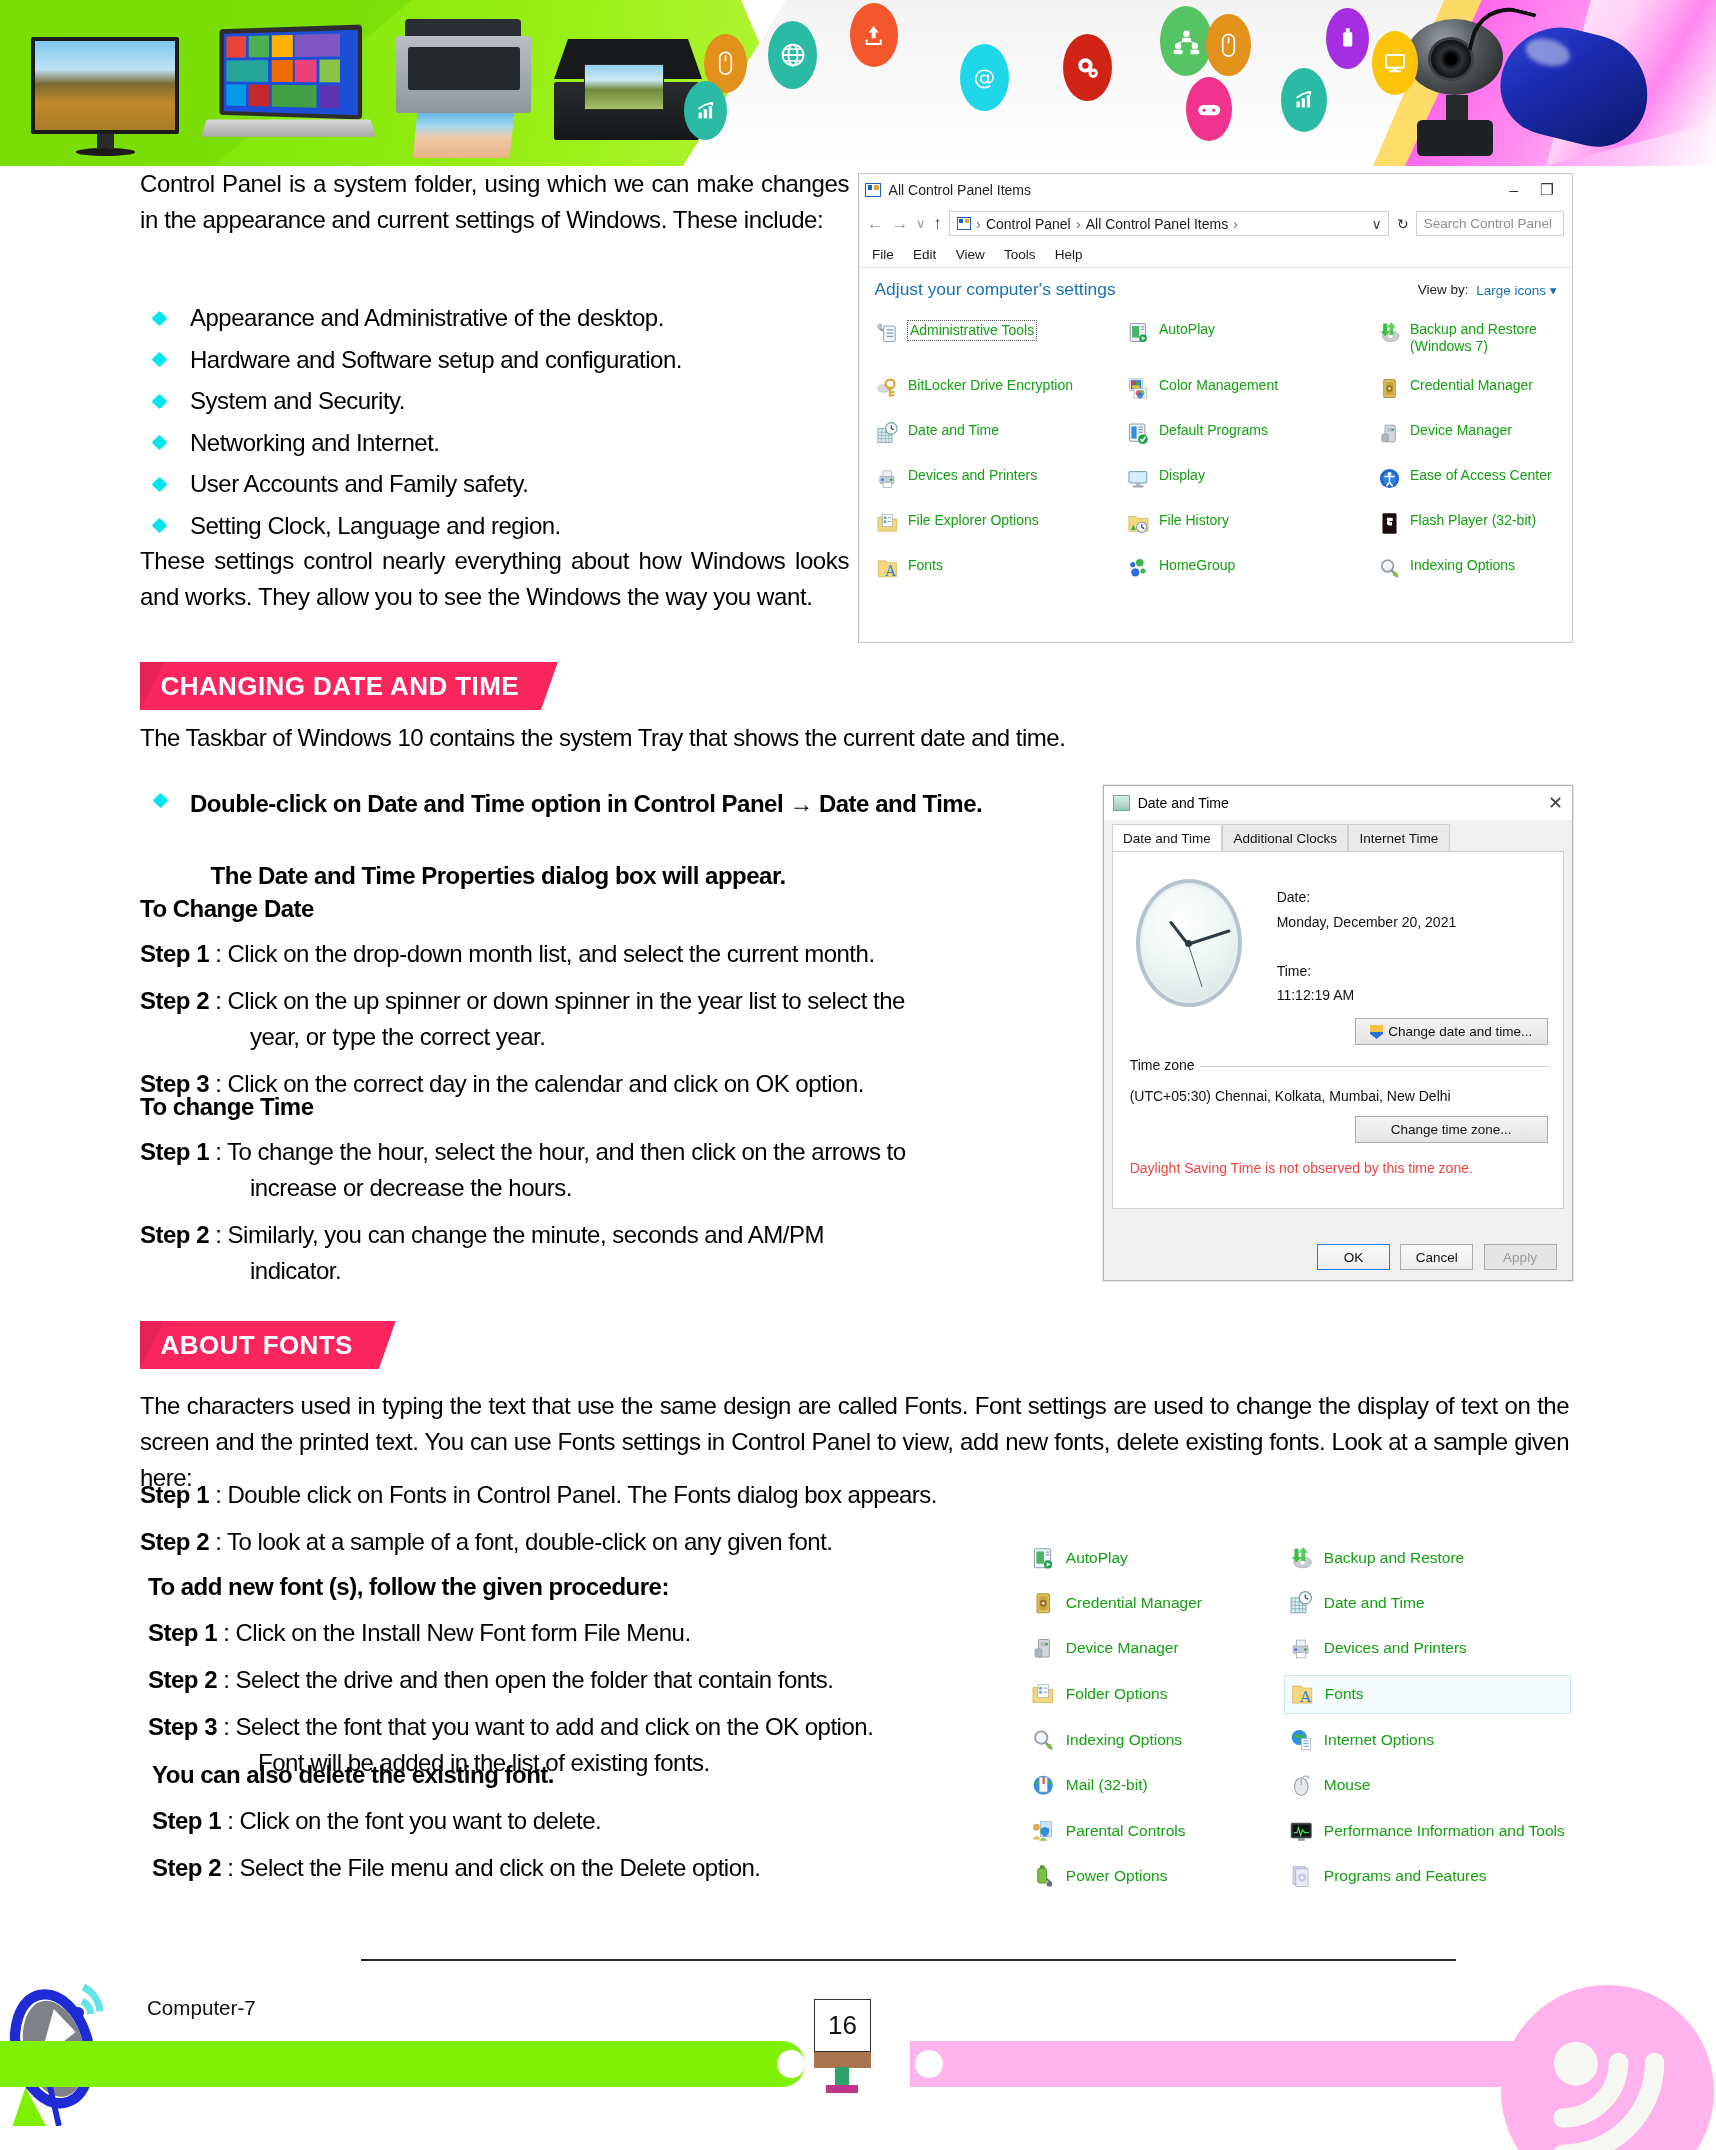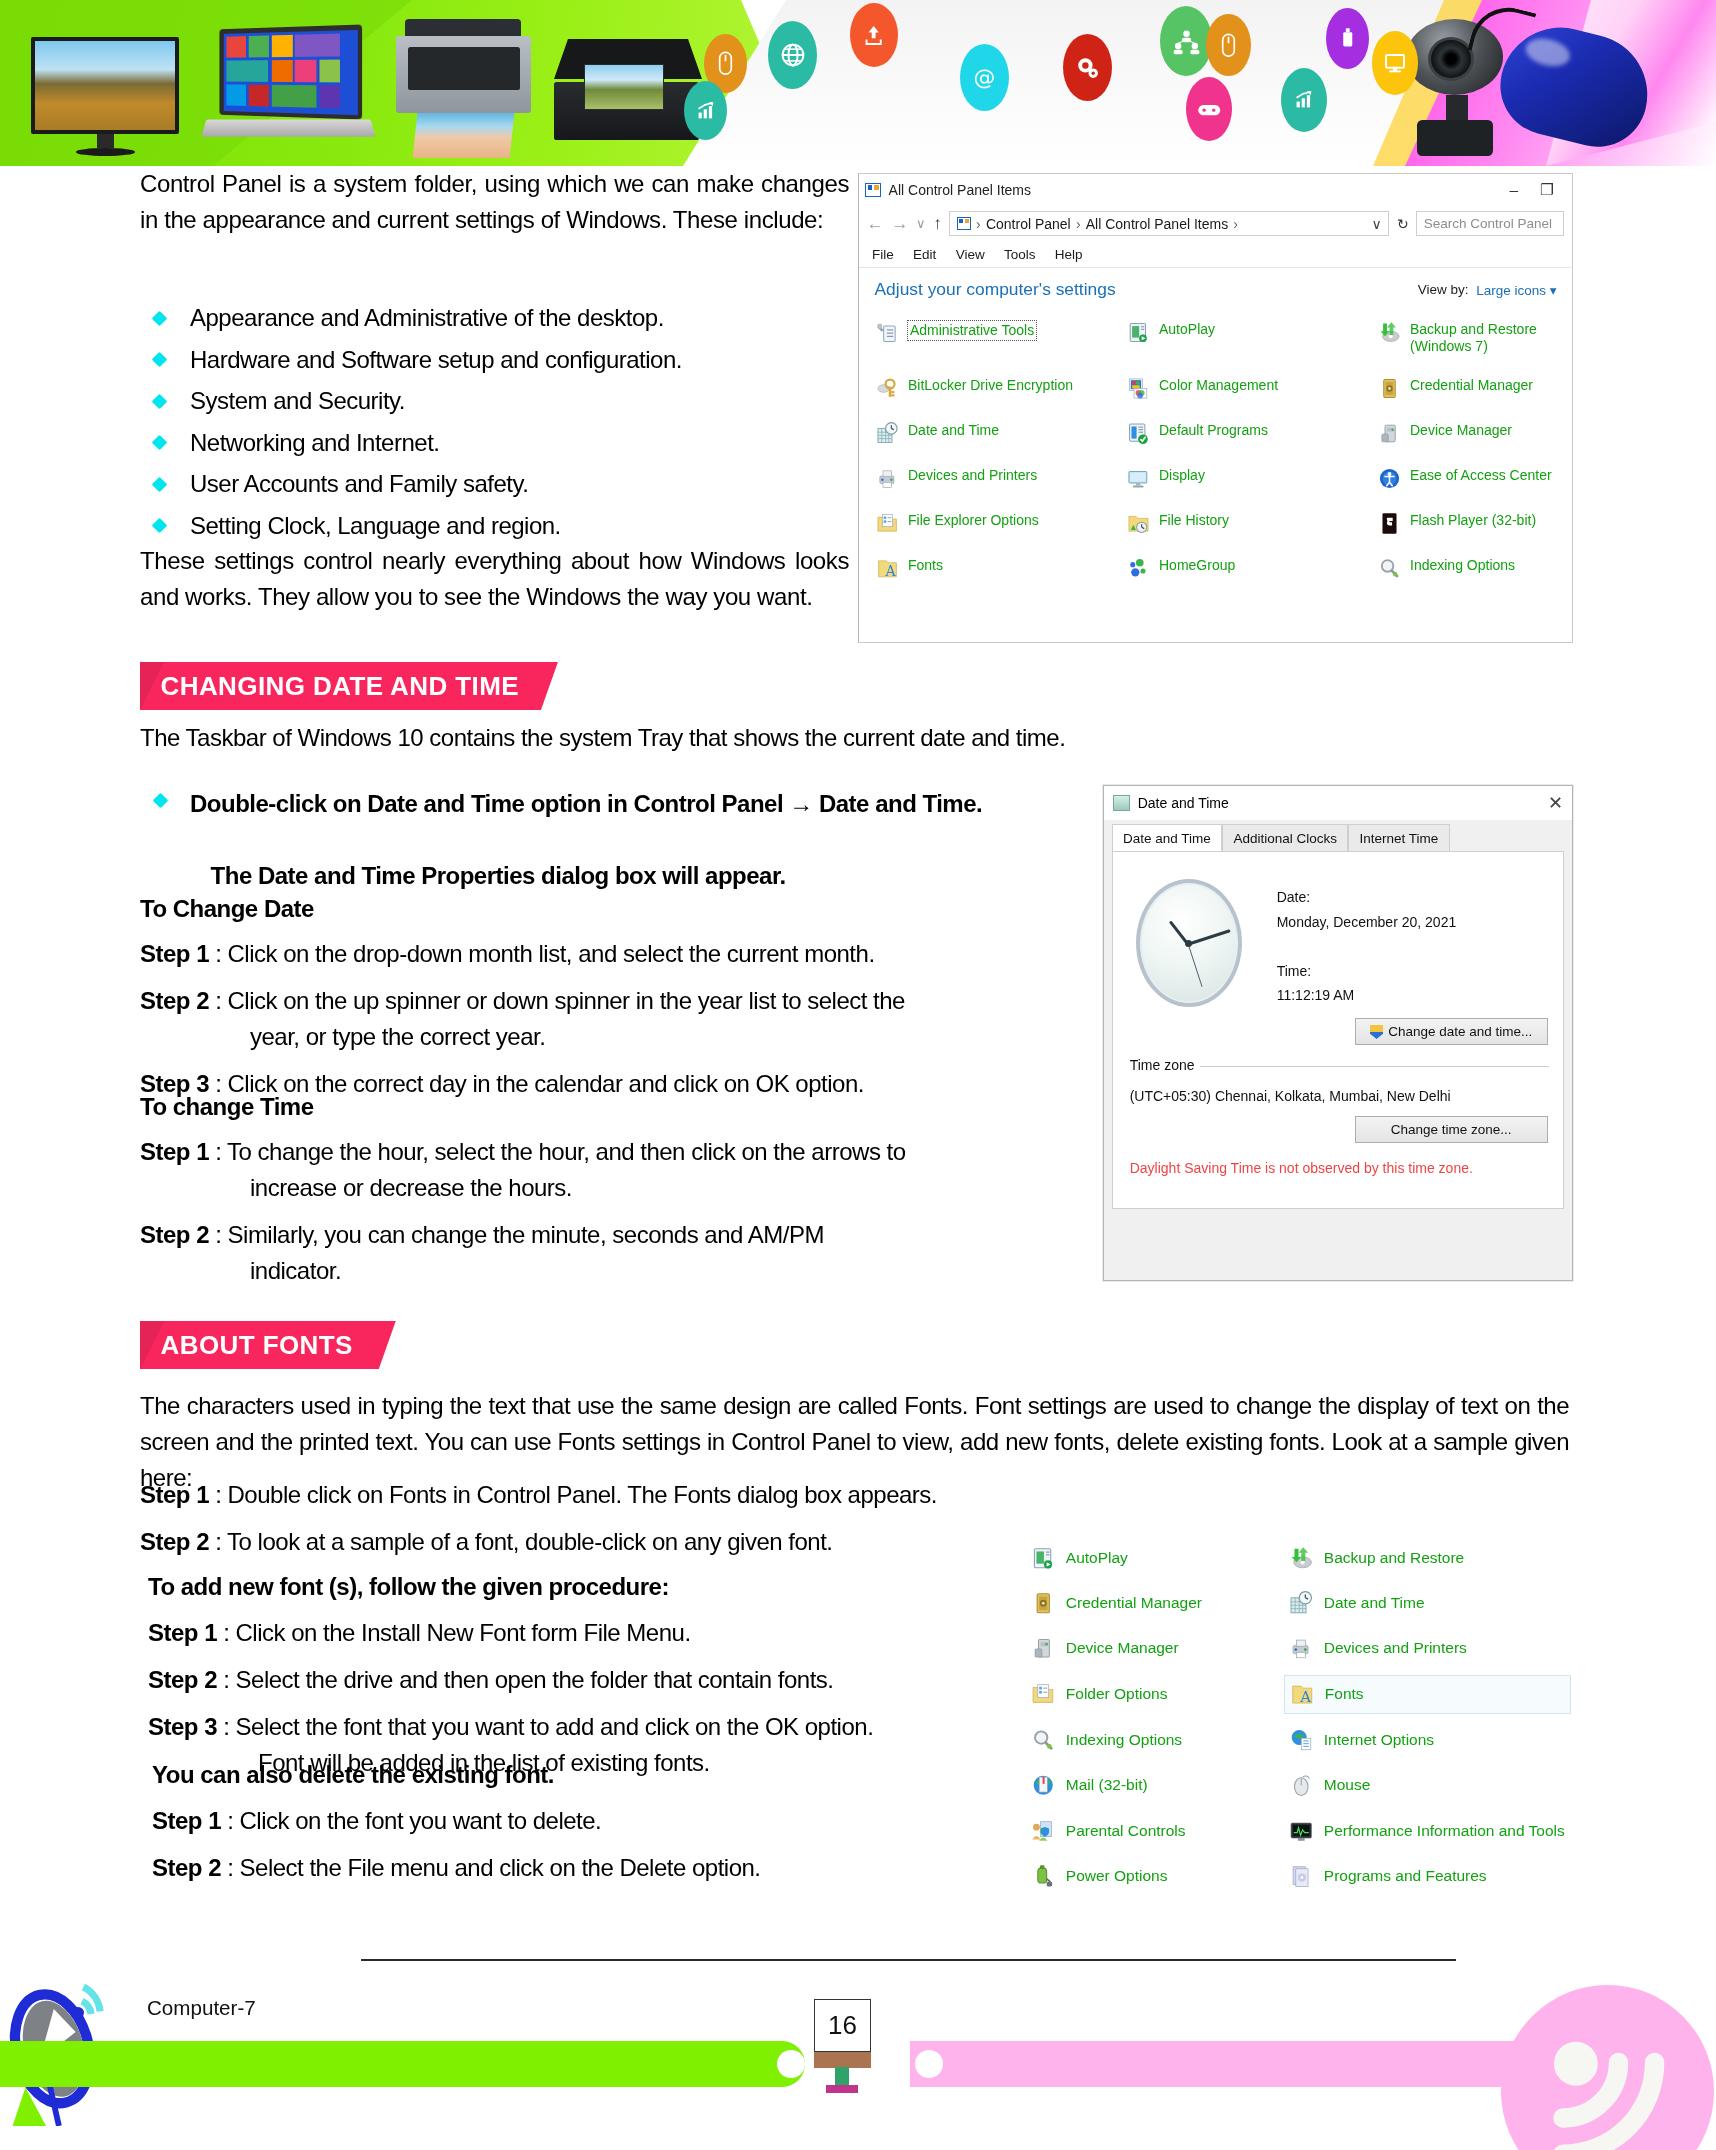--- a/index.html
+++ b/index.html
@@ -777,20 +777,25 @@
       <div class="tz-leg">Time zone</div>
       <div style="position:absolute; left:17px; top:236px; font-size:14px; color:#111;">(UTC+05:30) Chennai, Kolkata, Mumbai, New Delhi</div>
 
       <div class="dt-btn" style="left:242px; top:264px; width:193px; height:27px;">
         <span>Change time zone...</span>
       </div>
 
       <div style="position:absolute; left:17px; top:308px; font-size:14px; color:#ef4444;">Daylight Saving Time is not observed by this time zone.</div>
     </div>
 
+    <div class="dt-foot">
+      <div class="fbtn pri">OK</div>
+      <div class="fbtn">Cancel</div>
+      <div class="fbtn dis">Apply</div>
+    </div>
   </div>
 
   <div class="fontspanel">
     <div class="fp-grid">
 
       <div class="fpi">
         <span class="ic"><svg width="24.5" height="24.5" viewBox="0 0 36 36">
               <rect x="5" y="4" width="24" height="28" rx="2" fill="#eef3f7" stroke="#8aa2b6" stroke-width="1.6"></rect>
               <rect x="8" y="8" width="11" height="18" fill="#49b36a"></rect>
               <line x1="22" y1="9" x2="27" y2="9" stroke="#7b93a8" stroke-width="1.6"></line>

